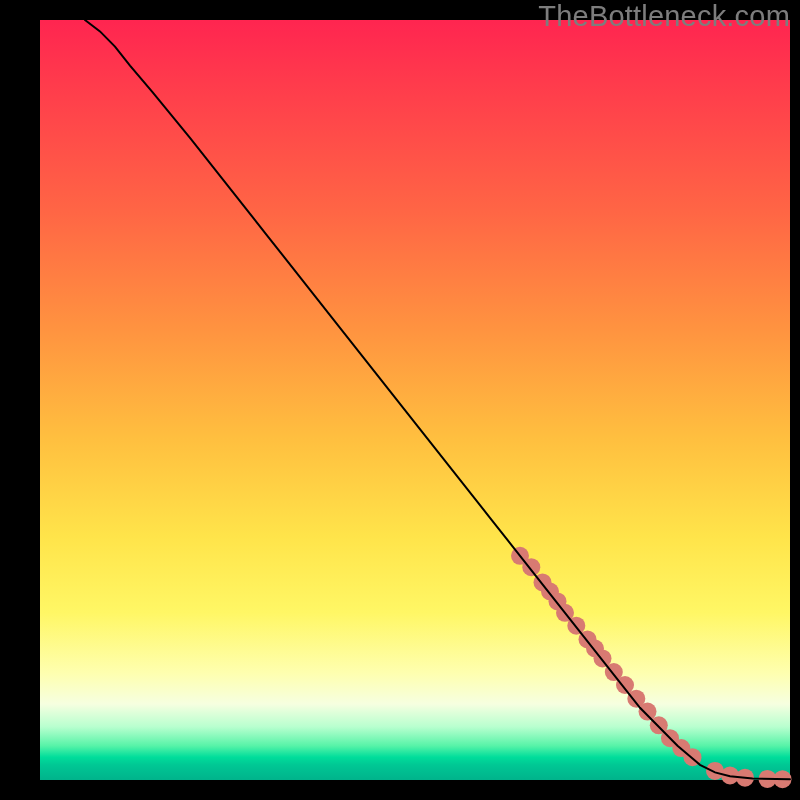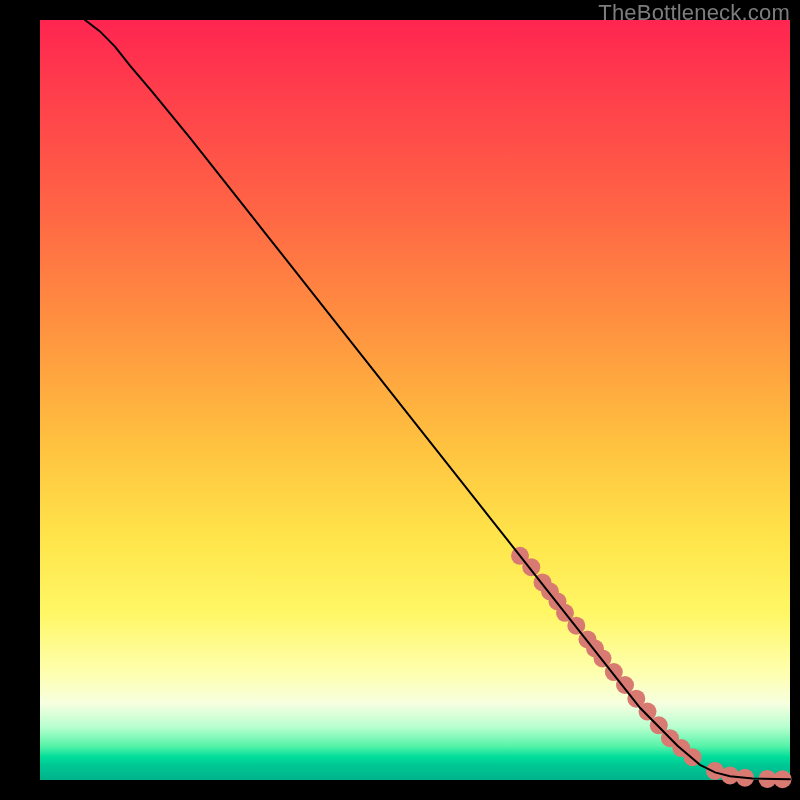--- a/index.html
+++ b/index.html
@@ -55,21 +55,21 @@
     top: 0;
     width: 750px;
     height: 760px;
     overflow: visible;
   }
   .watermark {
     position: absolute;
     top: 0px;
     right: 10px;
     color: #7d7d7d;
-    font-size: 22px;
+    font-size: 29px;
     font-weight: 500;
     letter-spacing: 0.2px;
     user-select: none;
   }
 </style>
 </head>
 <body>
 
 <div class="stage">
 

